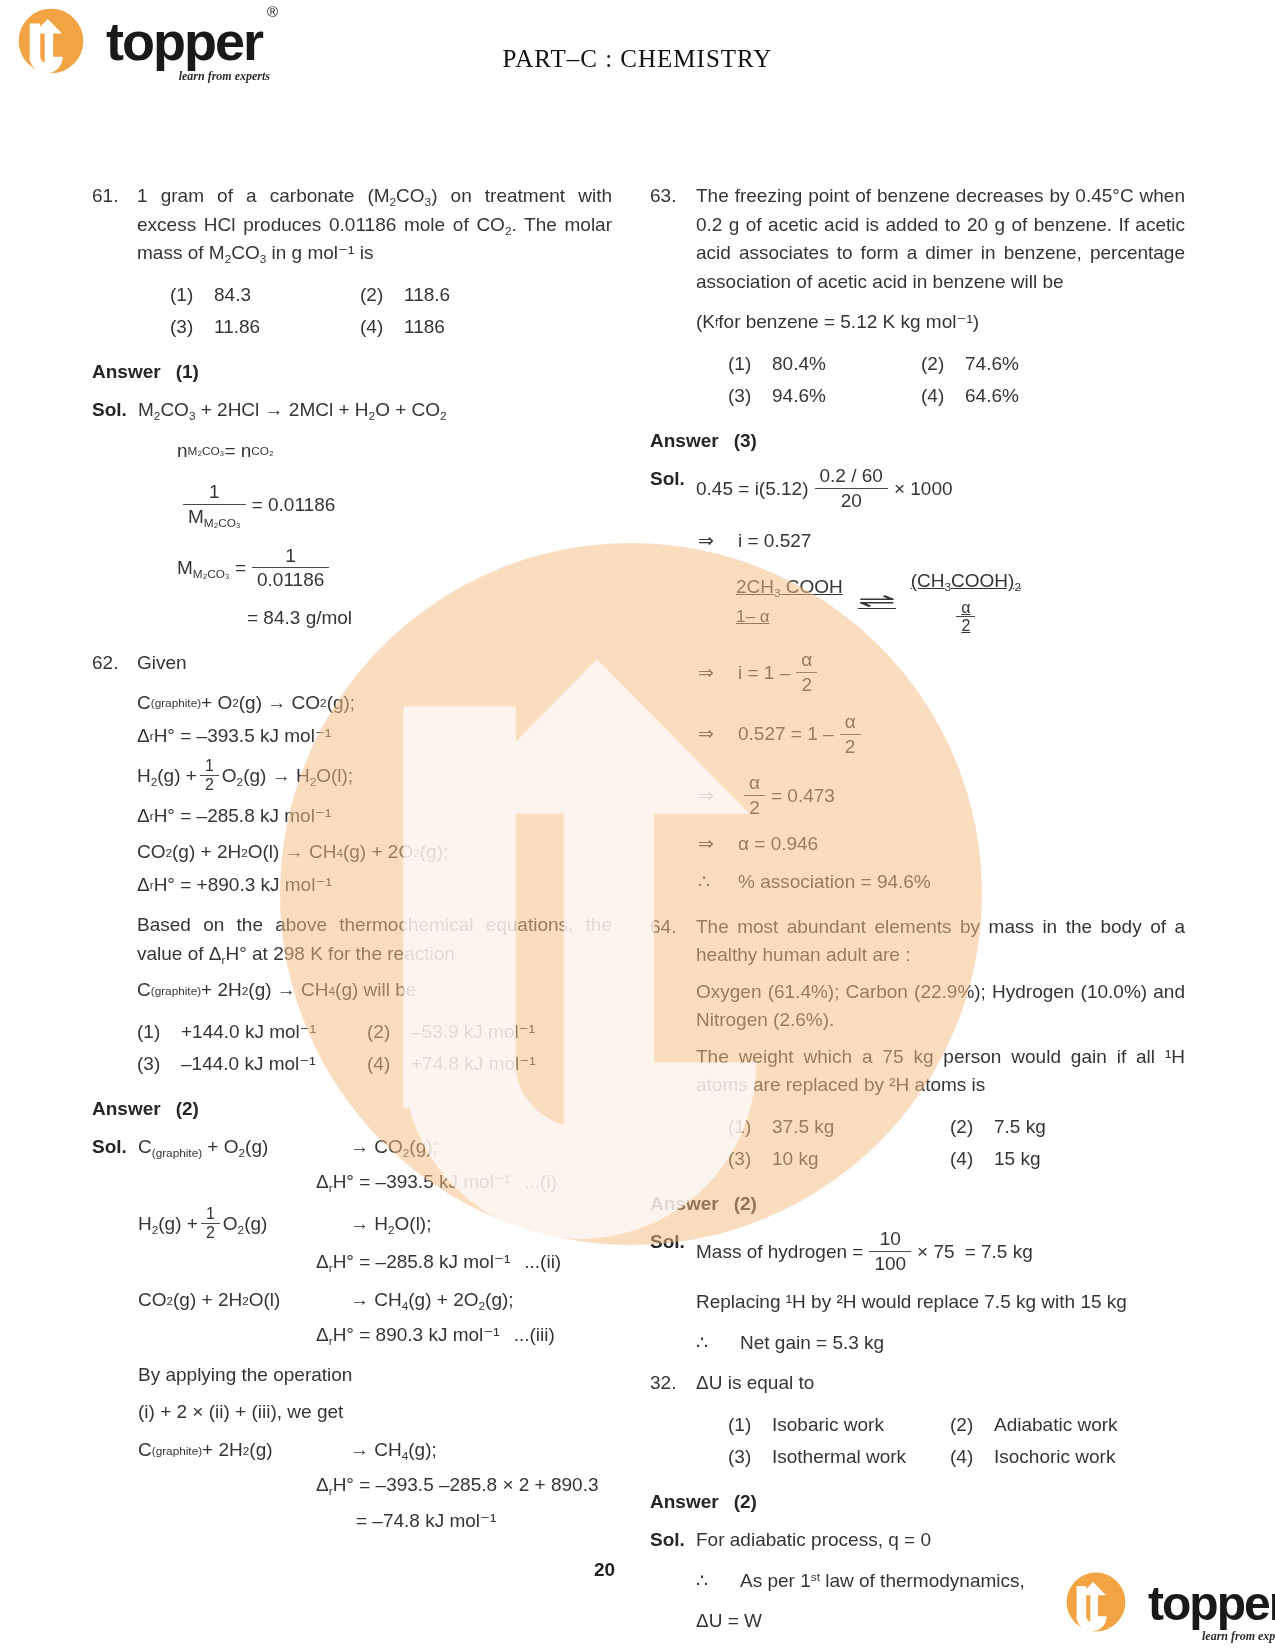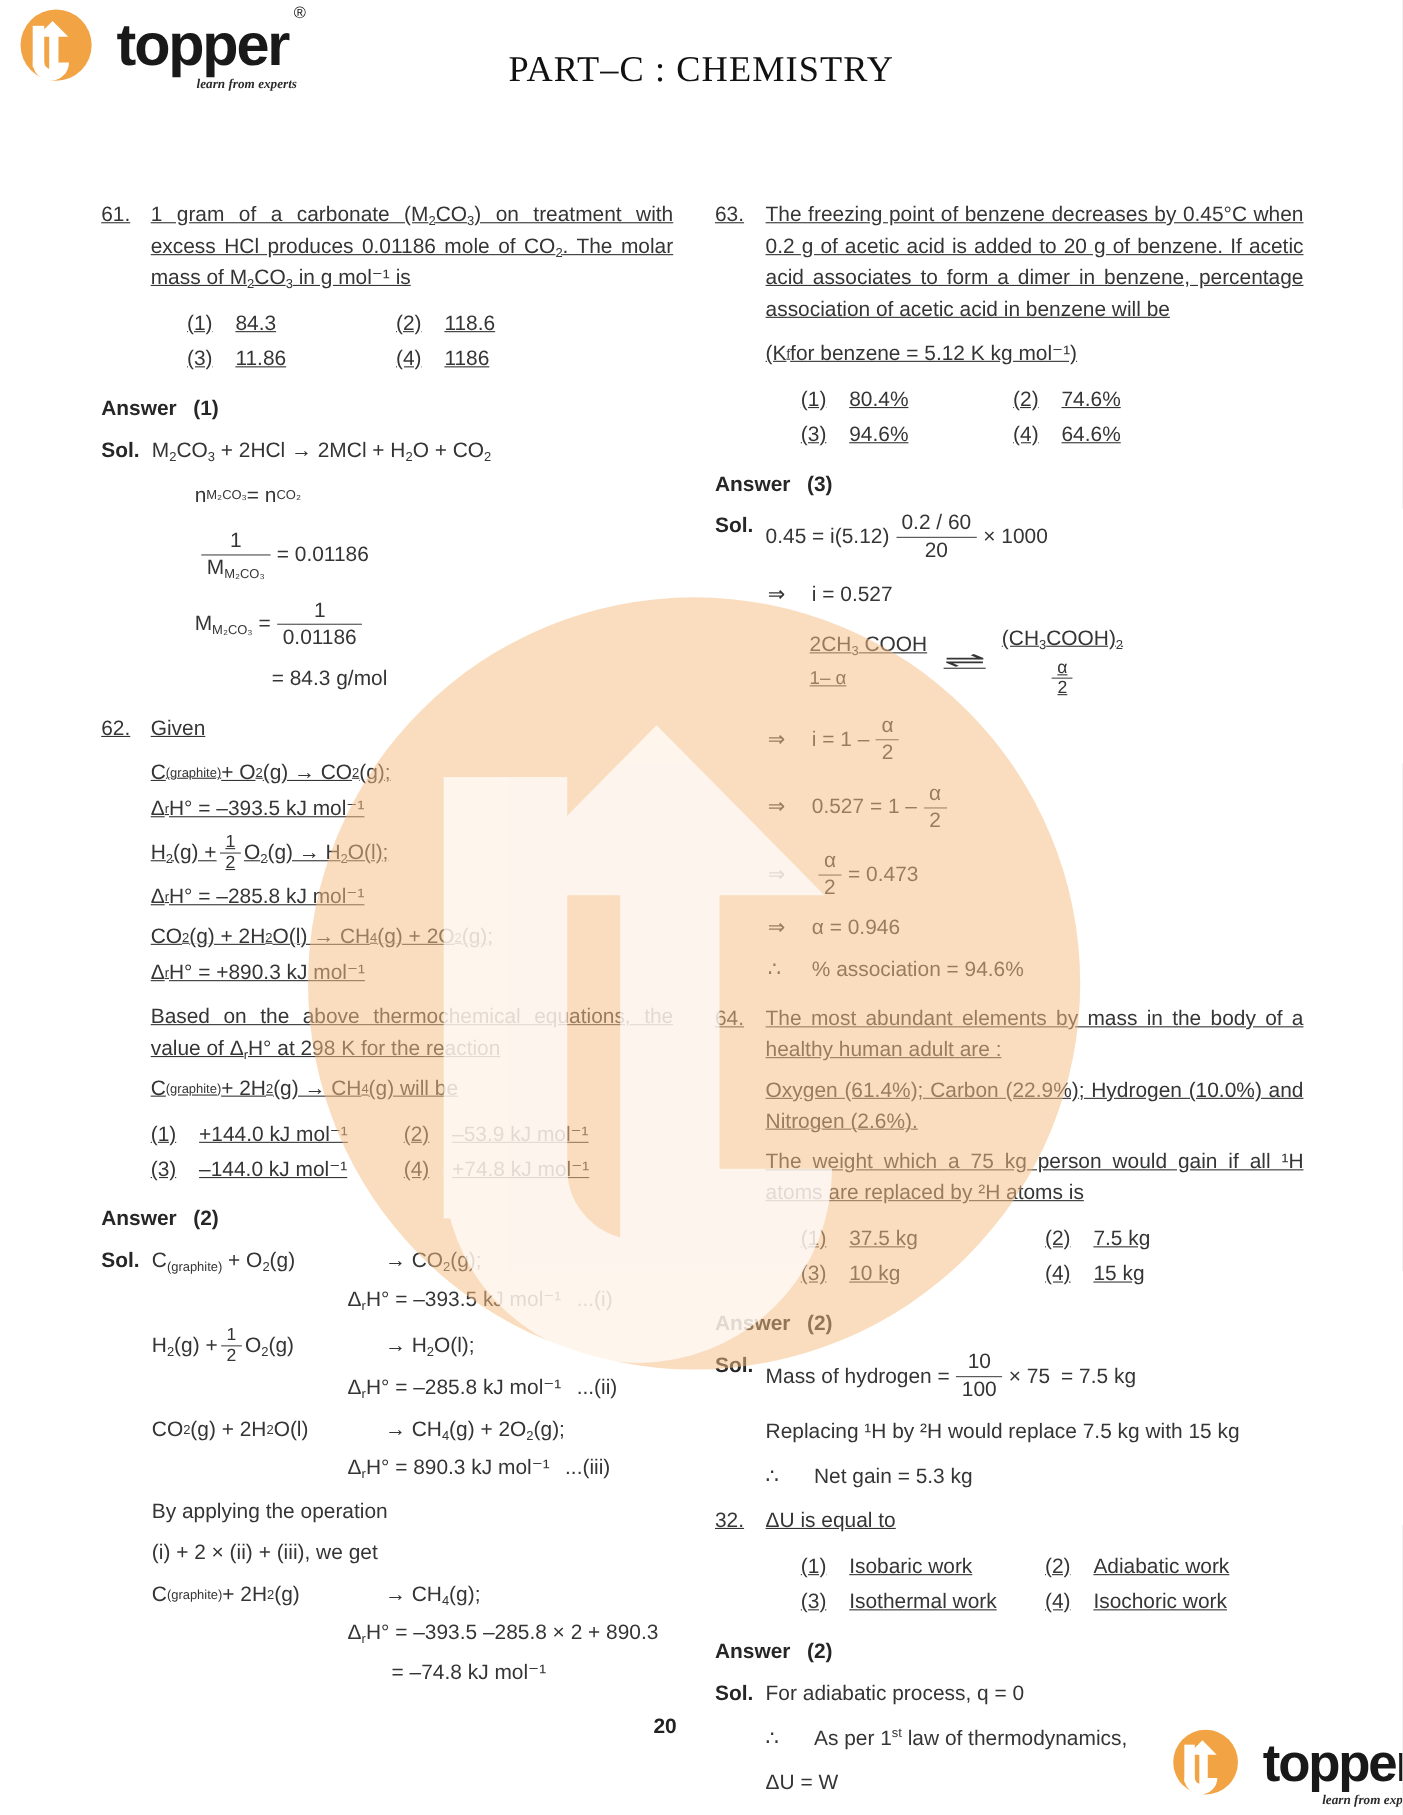--- a/index.html
+++ b/index.html
@@ -12,29 +12,29 @@
   .logo{position:absolute;display:flex;align-items:flex-start;gap:16px;}
   .logo-top{left:18px;top:8px;}
   .logo-bottom{left:1066px;top:1572px;}
   .logo svg{display:block;}
   .logo .word{position:relative;font-weight:bold;color:#191919;letter-spacing:-2px;line-height:1;}
   .logo-top .word{font-size:54px;margin:6px 0 0 6px;}
   .logo-bottom .word{font-size:48px;margin:8px 0 0 6px;}
   .logo .reg{position:absolute;top:-10px;right:-16px;font-size:15px;font-weight:normal;letter-spacing:0;}
   .logo .tagline{position:absolute;right:-8px;bottom:-14px;font-family:"Liberation Serif",serif;font-style:italic;font-size:12px;font-weight:bold;letter-spacing:0;color:#2b2b2b;white-space:nowrap;}
   .page-title{position:absolute;left:0;right:0;top:40px;text-align:center;
-    font-family:"Liberation Serif","DejaVu Serif",serif;font-size:33px;letter-spacing:1px;color:#111;}
+    font-family:"Liberation Serif","DejaVu Serif",serif;font-size:25px;letter-spacing:1px;color:#111;}
   .page-number{position:absolute;left:594px;top:1556px;font-weight:bold;color:#222;}
   
   .watermark{position:absolute;left:278px;top:541px;width:706px;height:706px;z-index:6;pointer-events:none;}
   
   .col{position:absolute;top:182px;z-index:1;}
   .col-left{left:92px;width:520px;}
   .col-right{left:650px;width:535px;}
-  .q{display:flex;text-decoration:underline;}
+  .q{display:flex;}
   .qnum{width:45px;flex:none;}
   .qbody{flex:1;min-width:0;}
   .qtext{margin:0;text-align:justify;}
   .opts{margin-top:13px;}
   .optrow{display:flex;margin-bottom:4px;}
   .opt{display:flex;width:190px;flex:none;}
   .col-right .opt{width:193px;}
   .opts-wide .opt{width:230px;}
   .olabel{width:44px;flex:none;}
   .answer{margin:12px 0 10px;font-weight:bold;color:#262626;}

